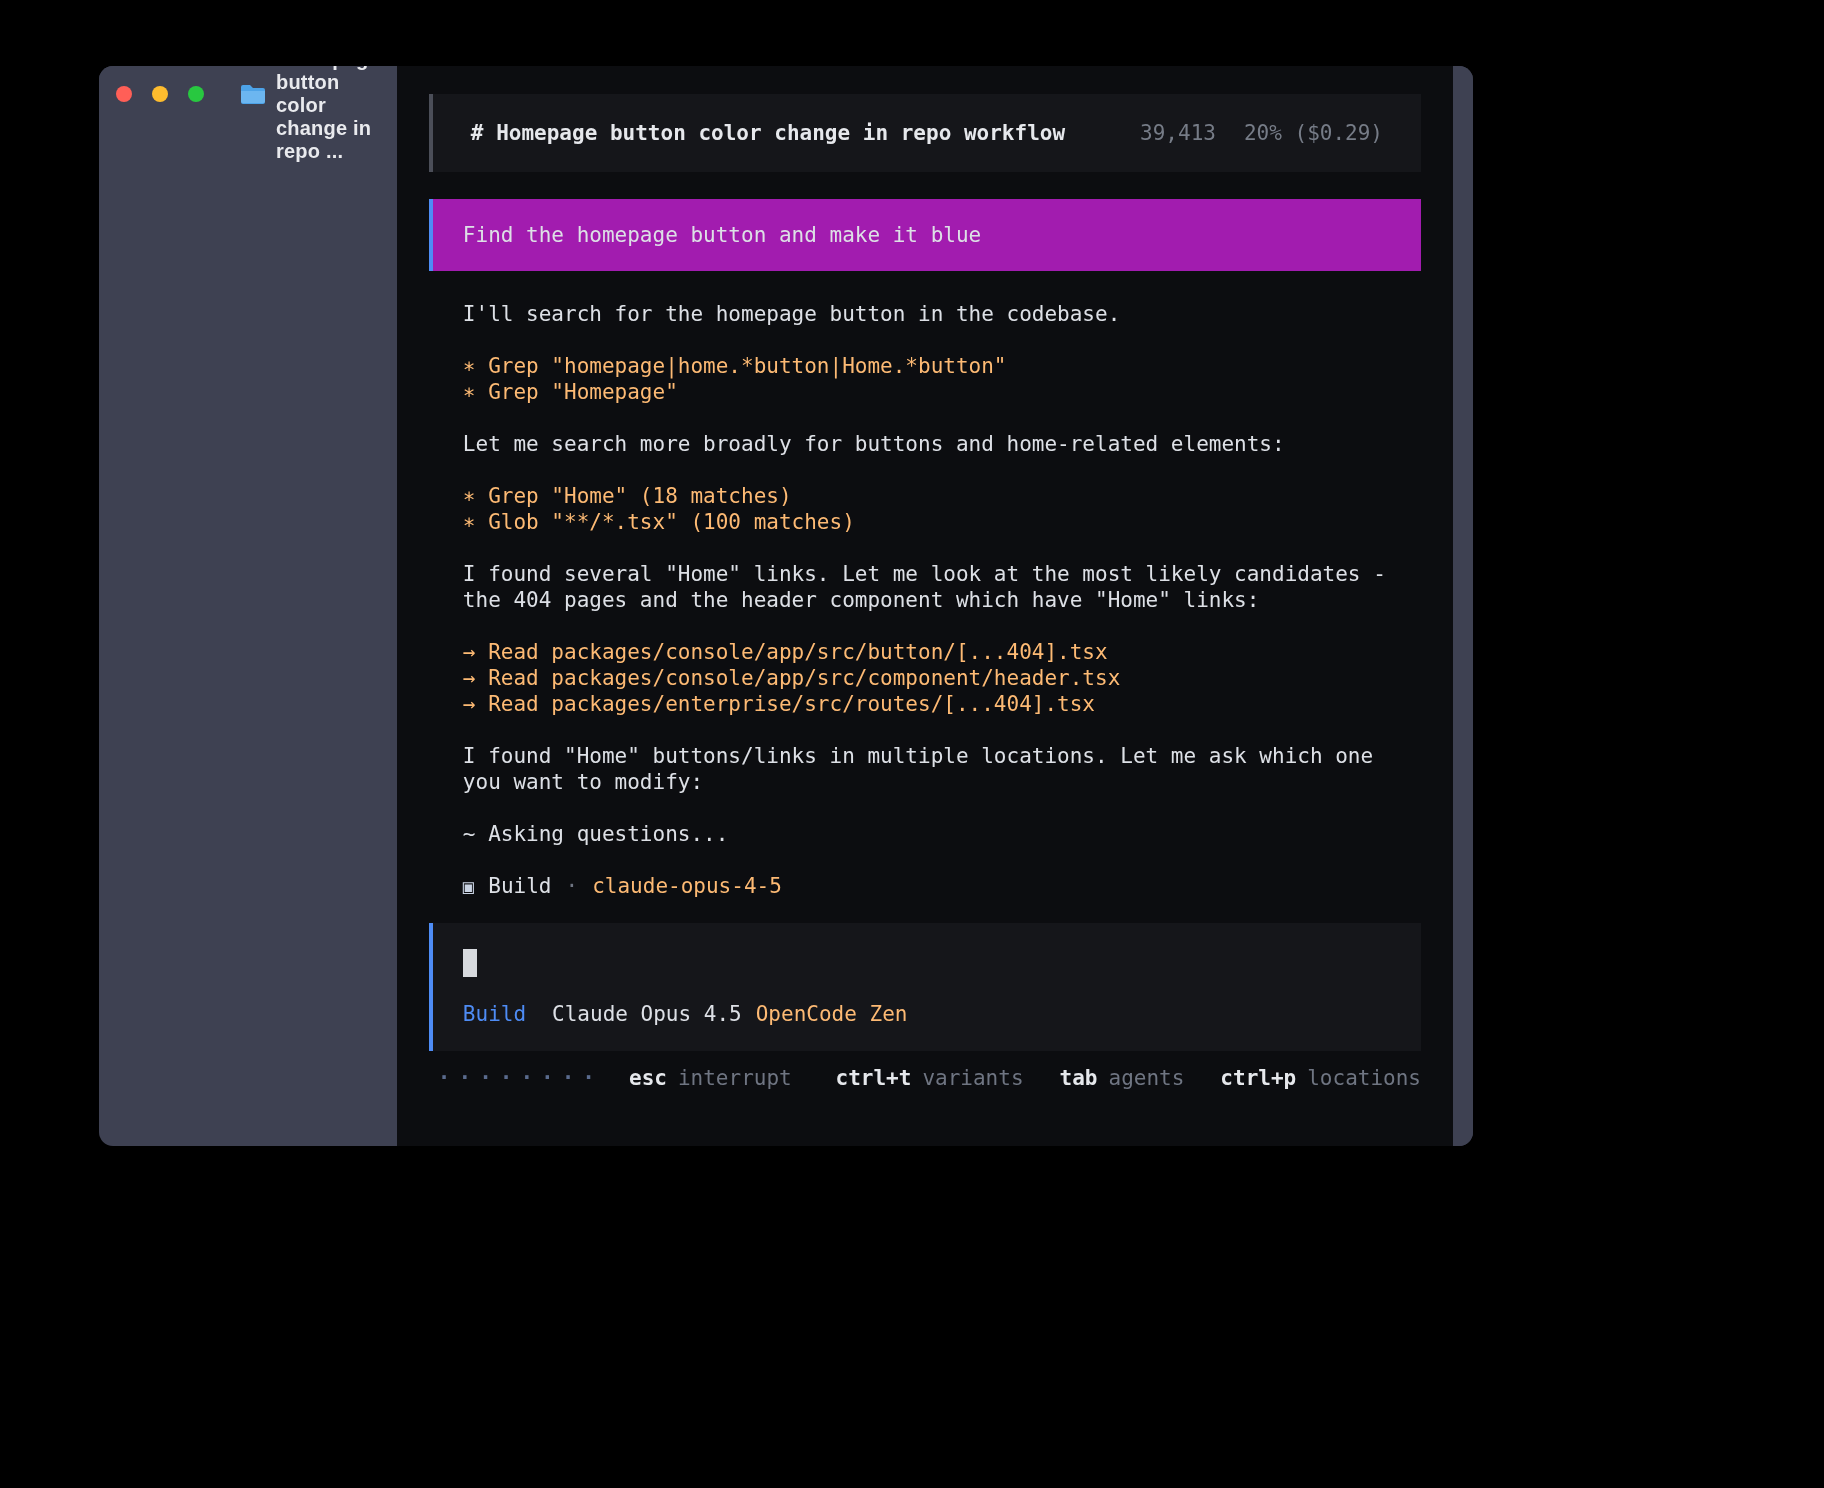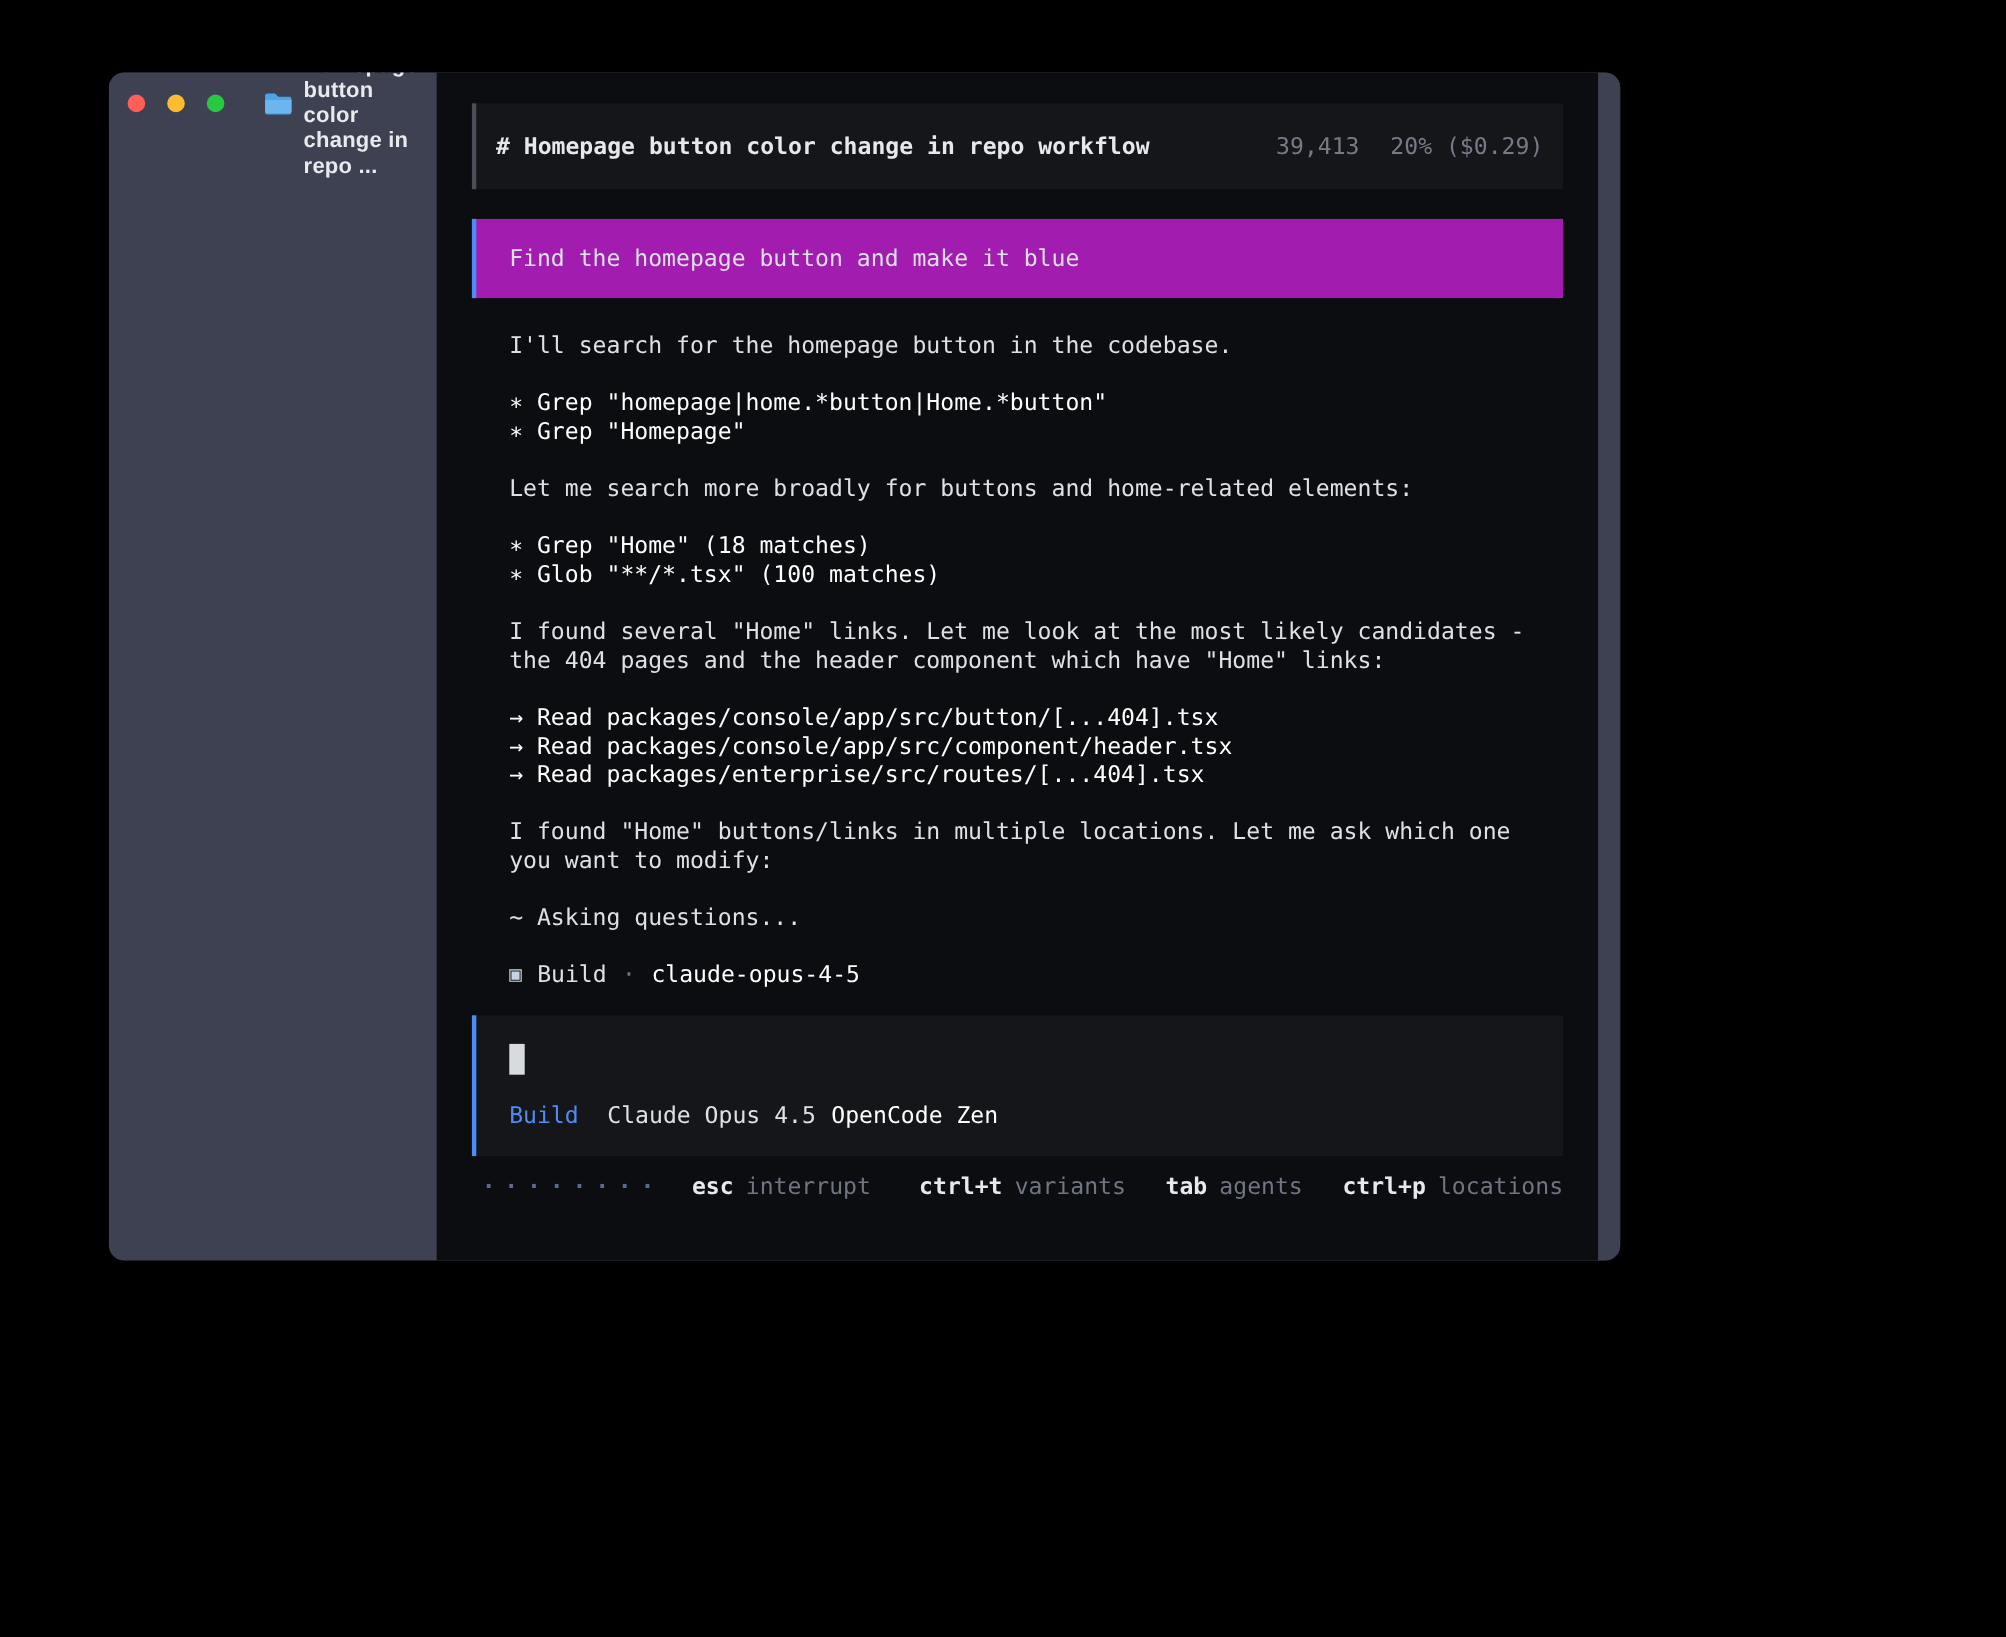--- a/index.html
+++ b/index.html
@@ -33,36 +33,36 @@
   
   .terminal {
     flex:1 1 auto; background:#0c0d10; padding:28px 32px 0;
     display:flex; flex-direction:column;
     font-size:21px; line-height:26px; color:#dde0e6;
   }
 
   .block { border-left:4px solid; }
   .block.session {
     height:78px; flex:0 0 78px; background:#15161a; border-left-color:#4b4e58;
-    display:flex; align-items:center; justify-content:space-between; padding:0 18px;
+    display:flex; align-items:center; justify-content:space-between; padding:0 38px;
   }
   .session-title { font-weight:bold; color:#e6e8ec; }
   .session-meta { display:flex; gap:28px; color:#767c87; }
 
   .block.user {
     margin-top:27px; height:72px; flex:0 0 72px; background:#a21caf;
     border-left-color:#4e8cf5; display:flex; align-items:center; padding:0 30px;
   }
 
   .transcript { margin-left:34px; }
   .transcript > * { margin-top:26px; }
   .transcript > *:first-child { margin-top:30px; }
   .line { line-height:26px; }
   .t-white { color:#dde0e6; }
-  .t-gray  { color:#ffffff; }
+  .t-gray  { color:#fdba74; }
   .t-blue  { color:#4e8cf5; }
 
   .agent-line { display:flex; align-items:center; gap:14px; }
   .agent-icon { color:#c9d2e2; font-size:19px; line-height:26px; }
   .agent-line .sep { color:#6f7582; }
 
   .block.input {
     margin-top:24px; background:#15161a; border-left-color:#4e8cf5;
     padding:26px 30px 24px;
   }

